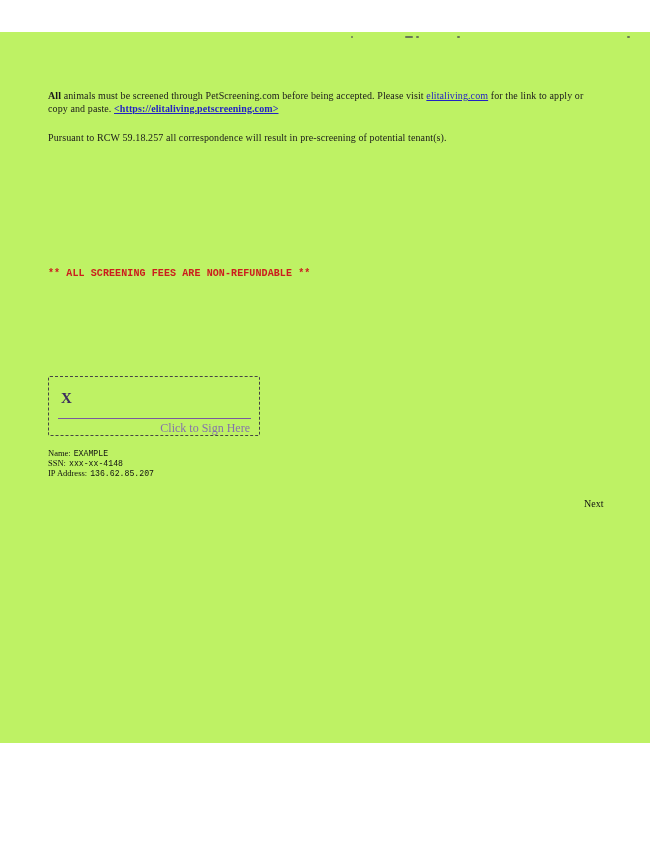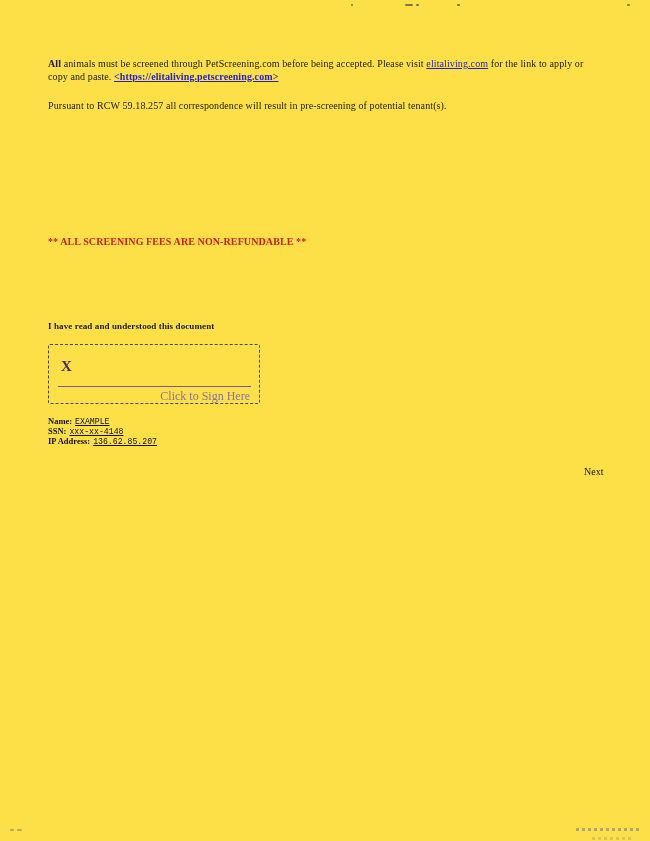--- a/index.html
+++ b/index.html
@@ -1,37 +1,38 @@
 <!DOCTYPE html>
 <html><head>
 <meta charset="utf-8">
 <style>
   html, body { margin: 0; padding: 0; background: #ffffff; }
   .page {
     position: relative;
     width: 650px;
-    height: 841px;
-    background: #fde047;
+    height: 711px;
+    background: #bef264;
     font-family: "Liberation Serif", serif;
     color: #1a1a1a;
     overflow: hidden;
+    margin-top: 32px;
   }
   .para {
     position: absolute;
     left: 48px;
     width: 547px;
     margin: 0;
     font-size: 10px;
     line-height: 12.5px;
     letter-spacing: 0.1px;
     overflow-wrap: break-word;
   }
   .bold { font-weight: bold; }
   .blue { color: #2b2bb2; }
-  .red  { color: #cc1d1d; }
+  .red  { color: #cc1d1d; font-family: Liberation Mono, monospace; }
   .small { font-size: 9px; line-height: 11px; }
   .seg-normal { font-weight: normal; color: #1a1a1a; }
   .seg-bold { font-weight: bold; color: #1a1a1a; }
   .seg-link { color: #2323c4; text-decoration: underline; cursor: pointer; }
   .seg-boldlink { color: #2323c4; text-decoration: underline; font-weight: bold; cursor: pointer; }
 
   .sigbox {
     position: absolute;
     left: 48px;
     top: 344px;
@@ -66,26 +67,25 @@
   }
 
   .signer {
     position: absolute;
     left: 48px;
     top: 417px;
     font-size: 8.5px;
     line-height: 9.8px;
     color: #111111;
   }
-  .signer .lbl { font-weight: bold; }
+  .signer .lbl { font-weight: normal; }
   .signer .mono {
     font-family: "Liberation Mono", monospace;
     font-size: 8.2px;
     margin-left: 3px;
-    text-decoration: underline;
   }
 
   .next-btn {
     position: absolute;
     left: 584px;
     top: 466px;
     font-size: 10px;
     color: #111111;
     cursor: pointer;
   }
@@ -113,21 +113,20 @@
 
   <p class="para" style="top:58px;"><span class="seg-bold">All</span><span class="seg-normal"> animals must be screened through PetScreening.com before being accepted. Please visit </span><span class="seg-link">elitaliving.com</span><span class="seg-normal"> for the link to apply or copy and paste. </span><span class="seg-boldlink">&lt;https://elitaliving.petscreening.com&gt;</span></p>
 
   <p class="para" style="top:100px;">Pursuant to RCW 59.18.257 all correspondence will result in pre-screening of potential tenant(s).</p>
 
 
 
   <p class="para bold red" style="top:236px;">** ALL SCREENING FEES ARE NON-REFUNDABLE **</p>
 
 
-  <p class="para bold small" style="top:321px;">I have read and understood this document</p>
 
   <div class="sigbox">
     <div class="sig-x">X</div>
     <div class="sig-line"></div>
     <div class="sig-hint">Click to Sign Here</div>
   </div>
 
   <div class="signer">
     <div>
       <span class="lbl">Name:</span><span class="mono">EXAMPLE</span>

